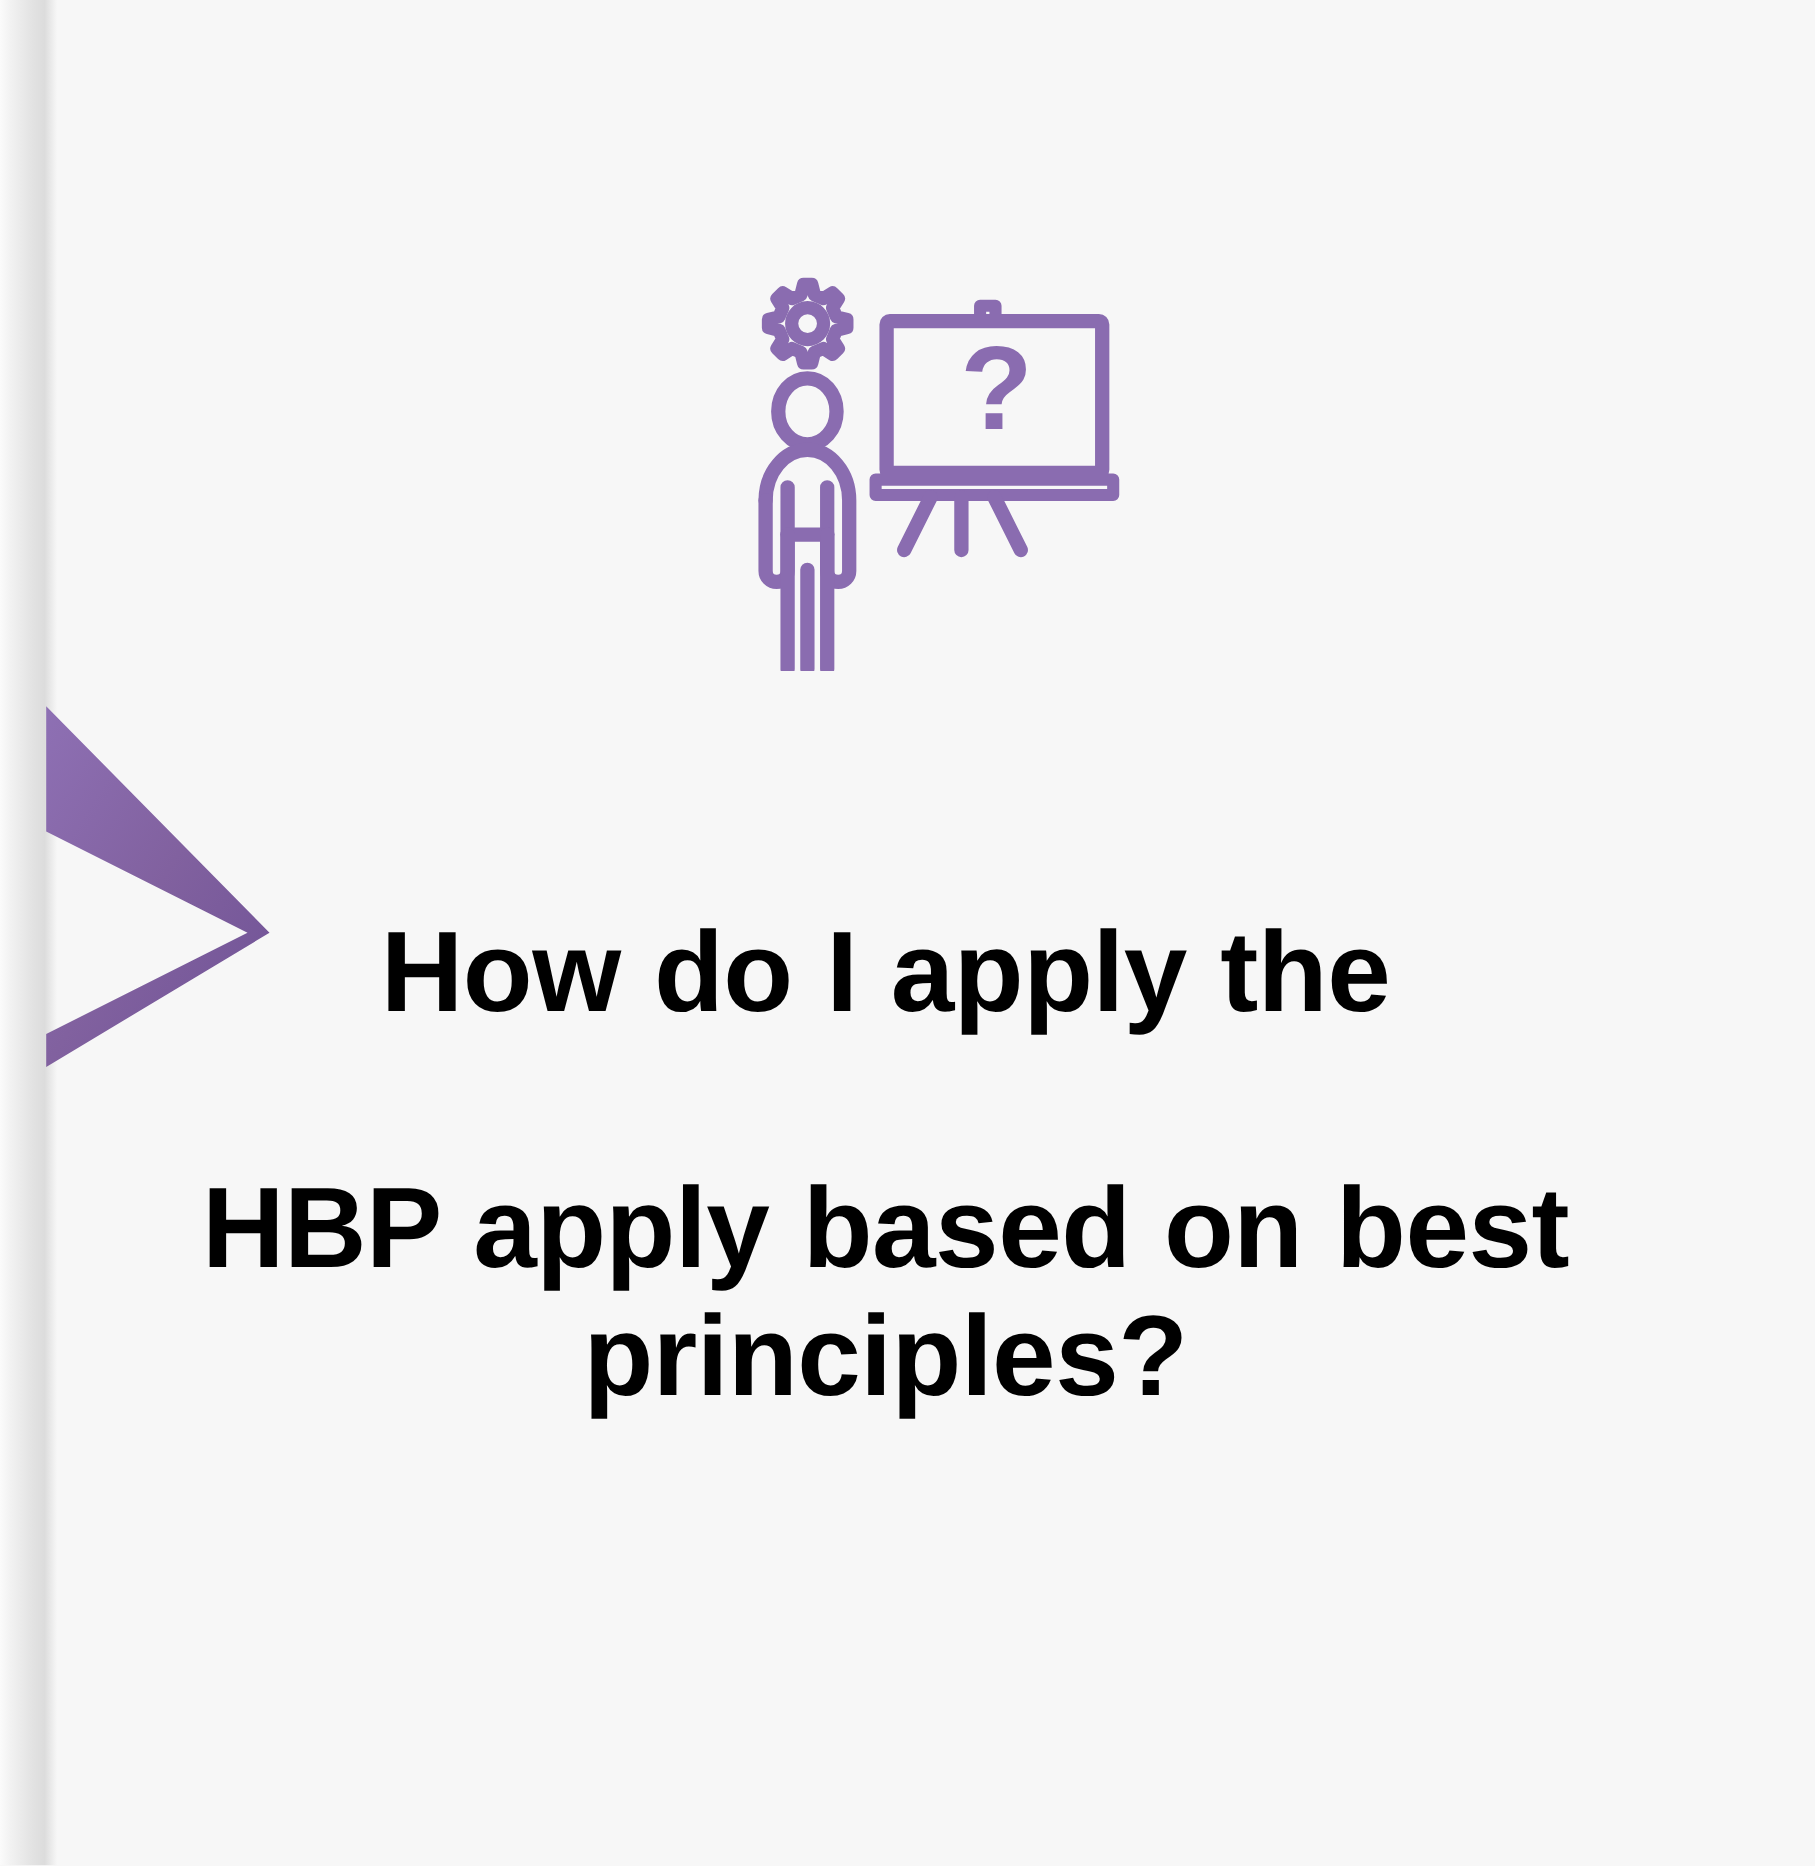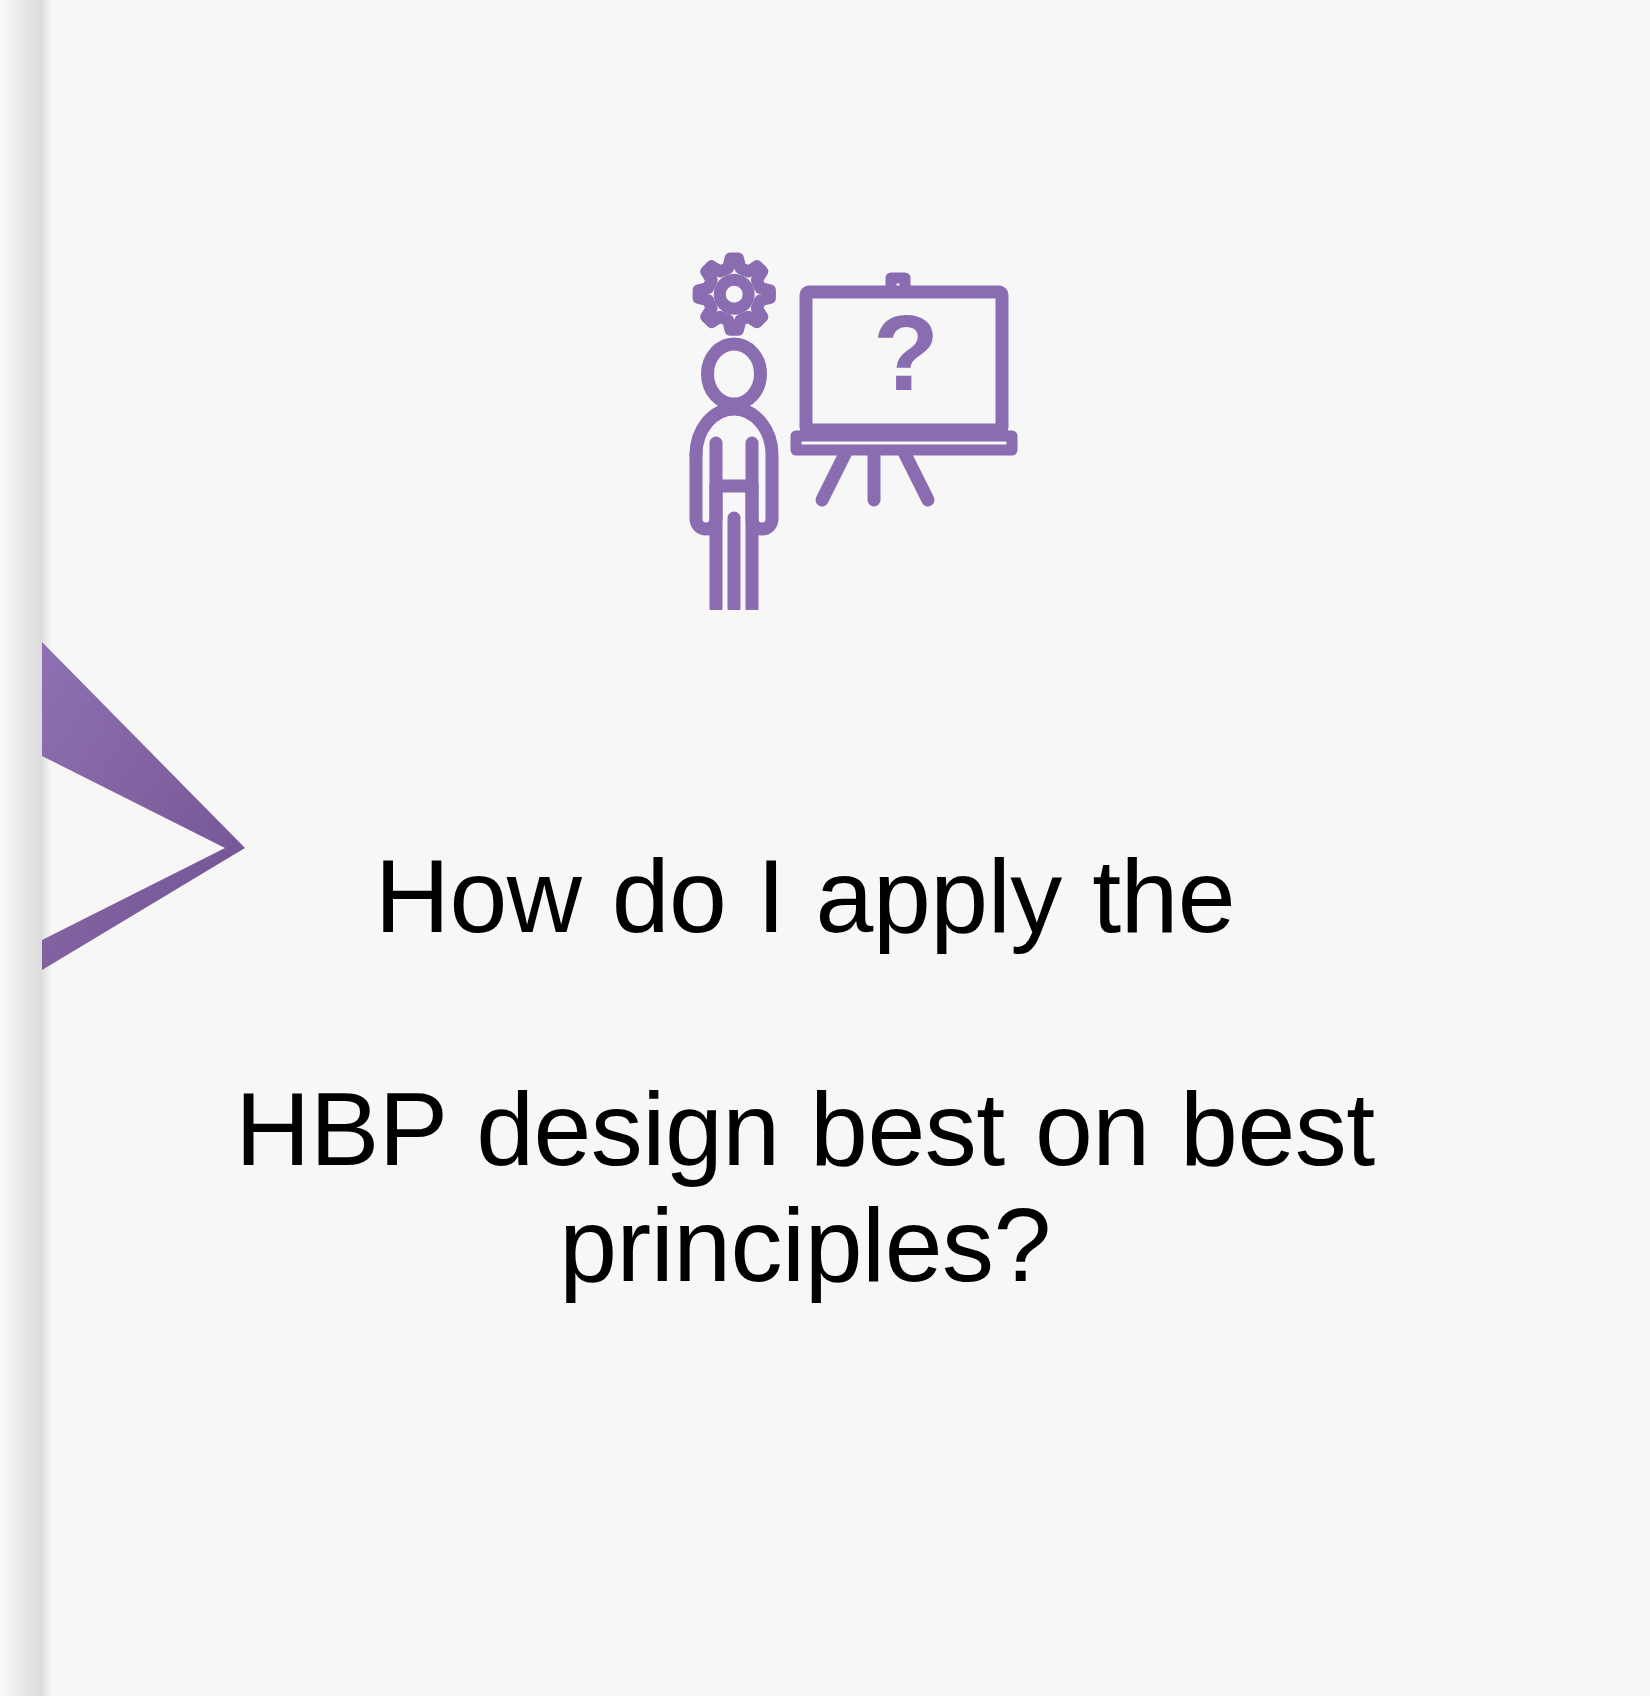--- a/index.html
+++ b/index.html
@@ -59,23 +59,23 @@
 
   
   .heading-block {
     position: absolute;
     left: 130px;
     top: 826px;
     width: 1350px;
     text-align: center;
   }
   .heading {
-    margin: 12px;
+    margin: 0;
     font-family: "Liberation Sans Narrow", "Liberation Sans", sans-serif;
-    font-weight: normal;
+    font-weight: bold;
     font-size: 104px;
     line-height: 1.12;
     letter-spacing: -0.5px;
     color: #000000;
     word-spacing: 2px;
   }
 </style>
 </head>
 <body>
 
@@ -144,18 +144,18 @@
       <g>
         <text x="246" y="150" font-family="'Liberation Sans', sans-serif" font-size="108" font-weight="bold" fill="#8a6cb0" text-anchor="middle">?</text>
       </g>
     </svg>
   </div>
 
   <div class="heading-block">
     <h1 class="heading">
       <span>How do I apply the</span><br>
       <br>
-      <span>HBP design best on best</span><br>
+      <span>HBP apply based on best</span><br>
       <span>principles?</span>
     </h1>
   </div>
 
 </div>
 
 </body></html>

